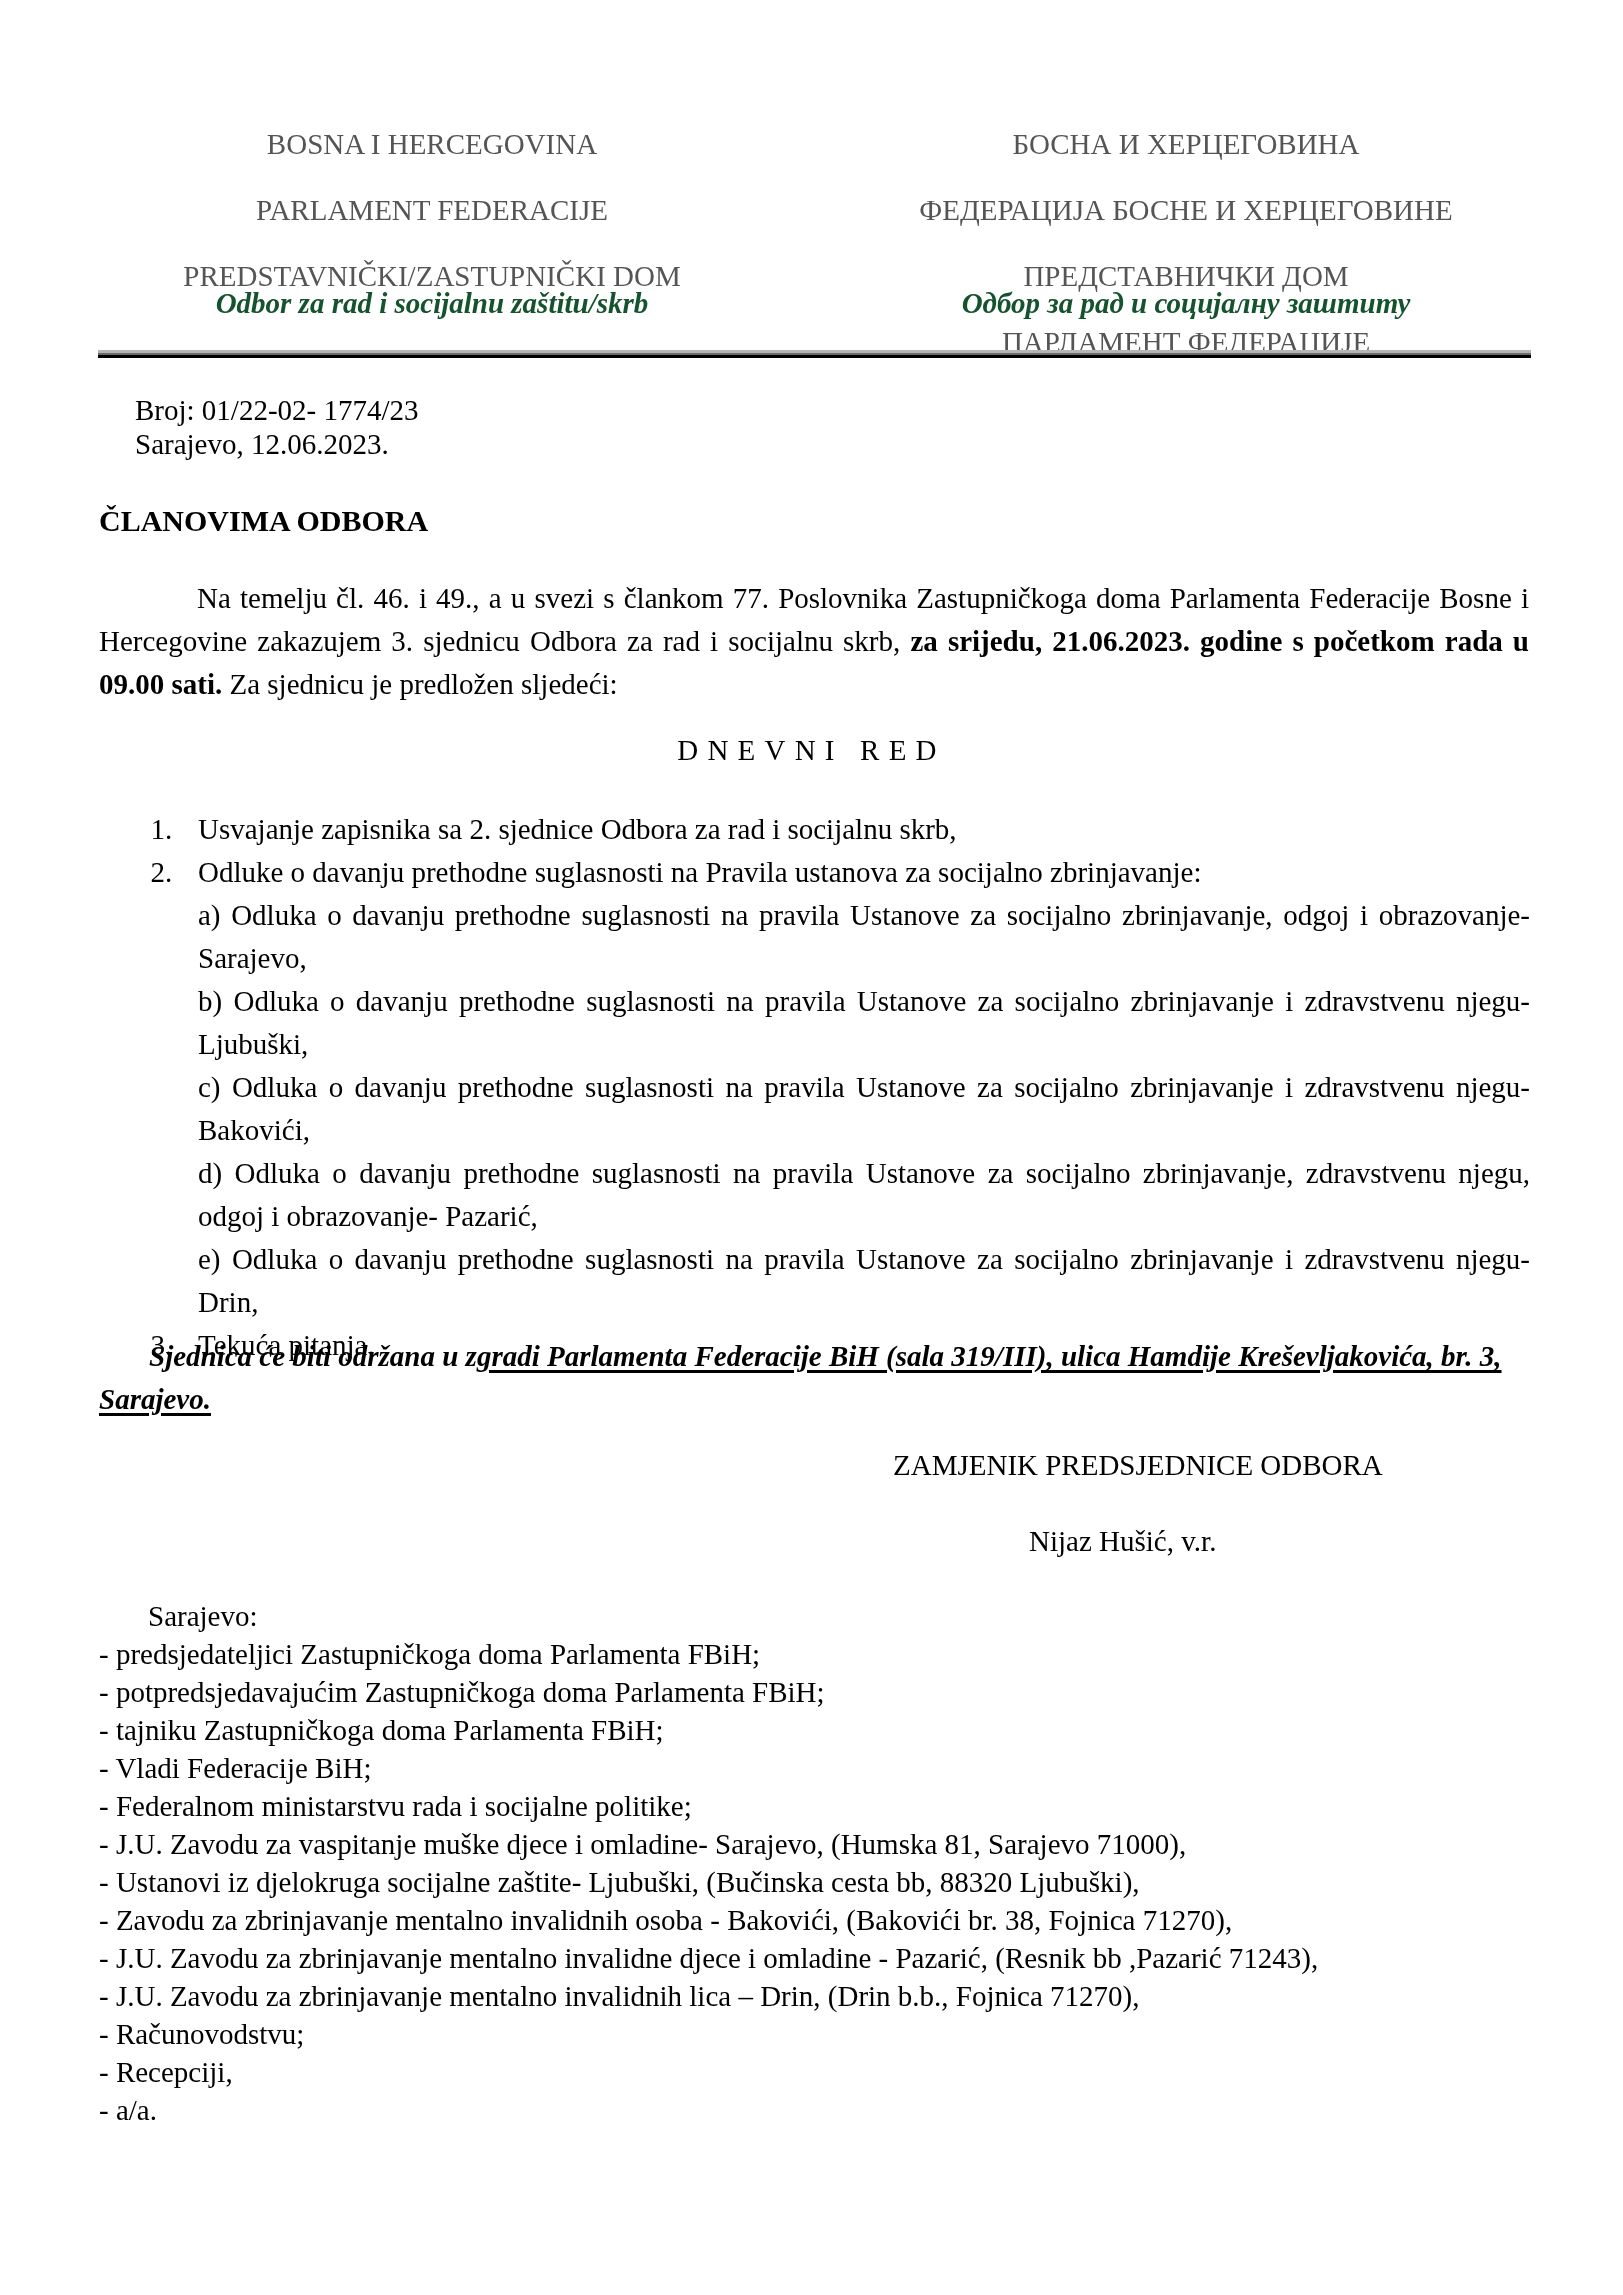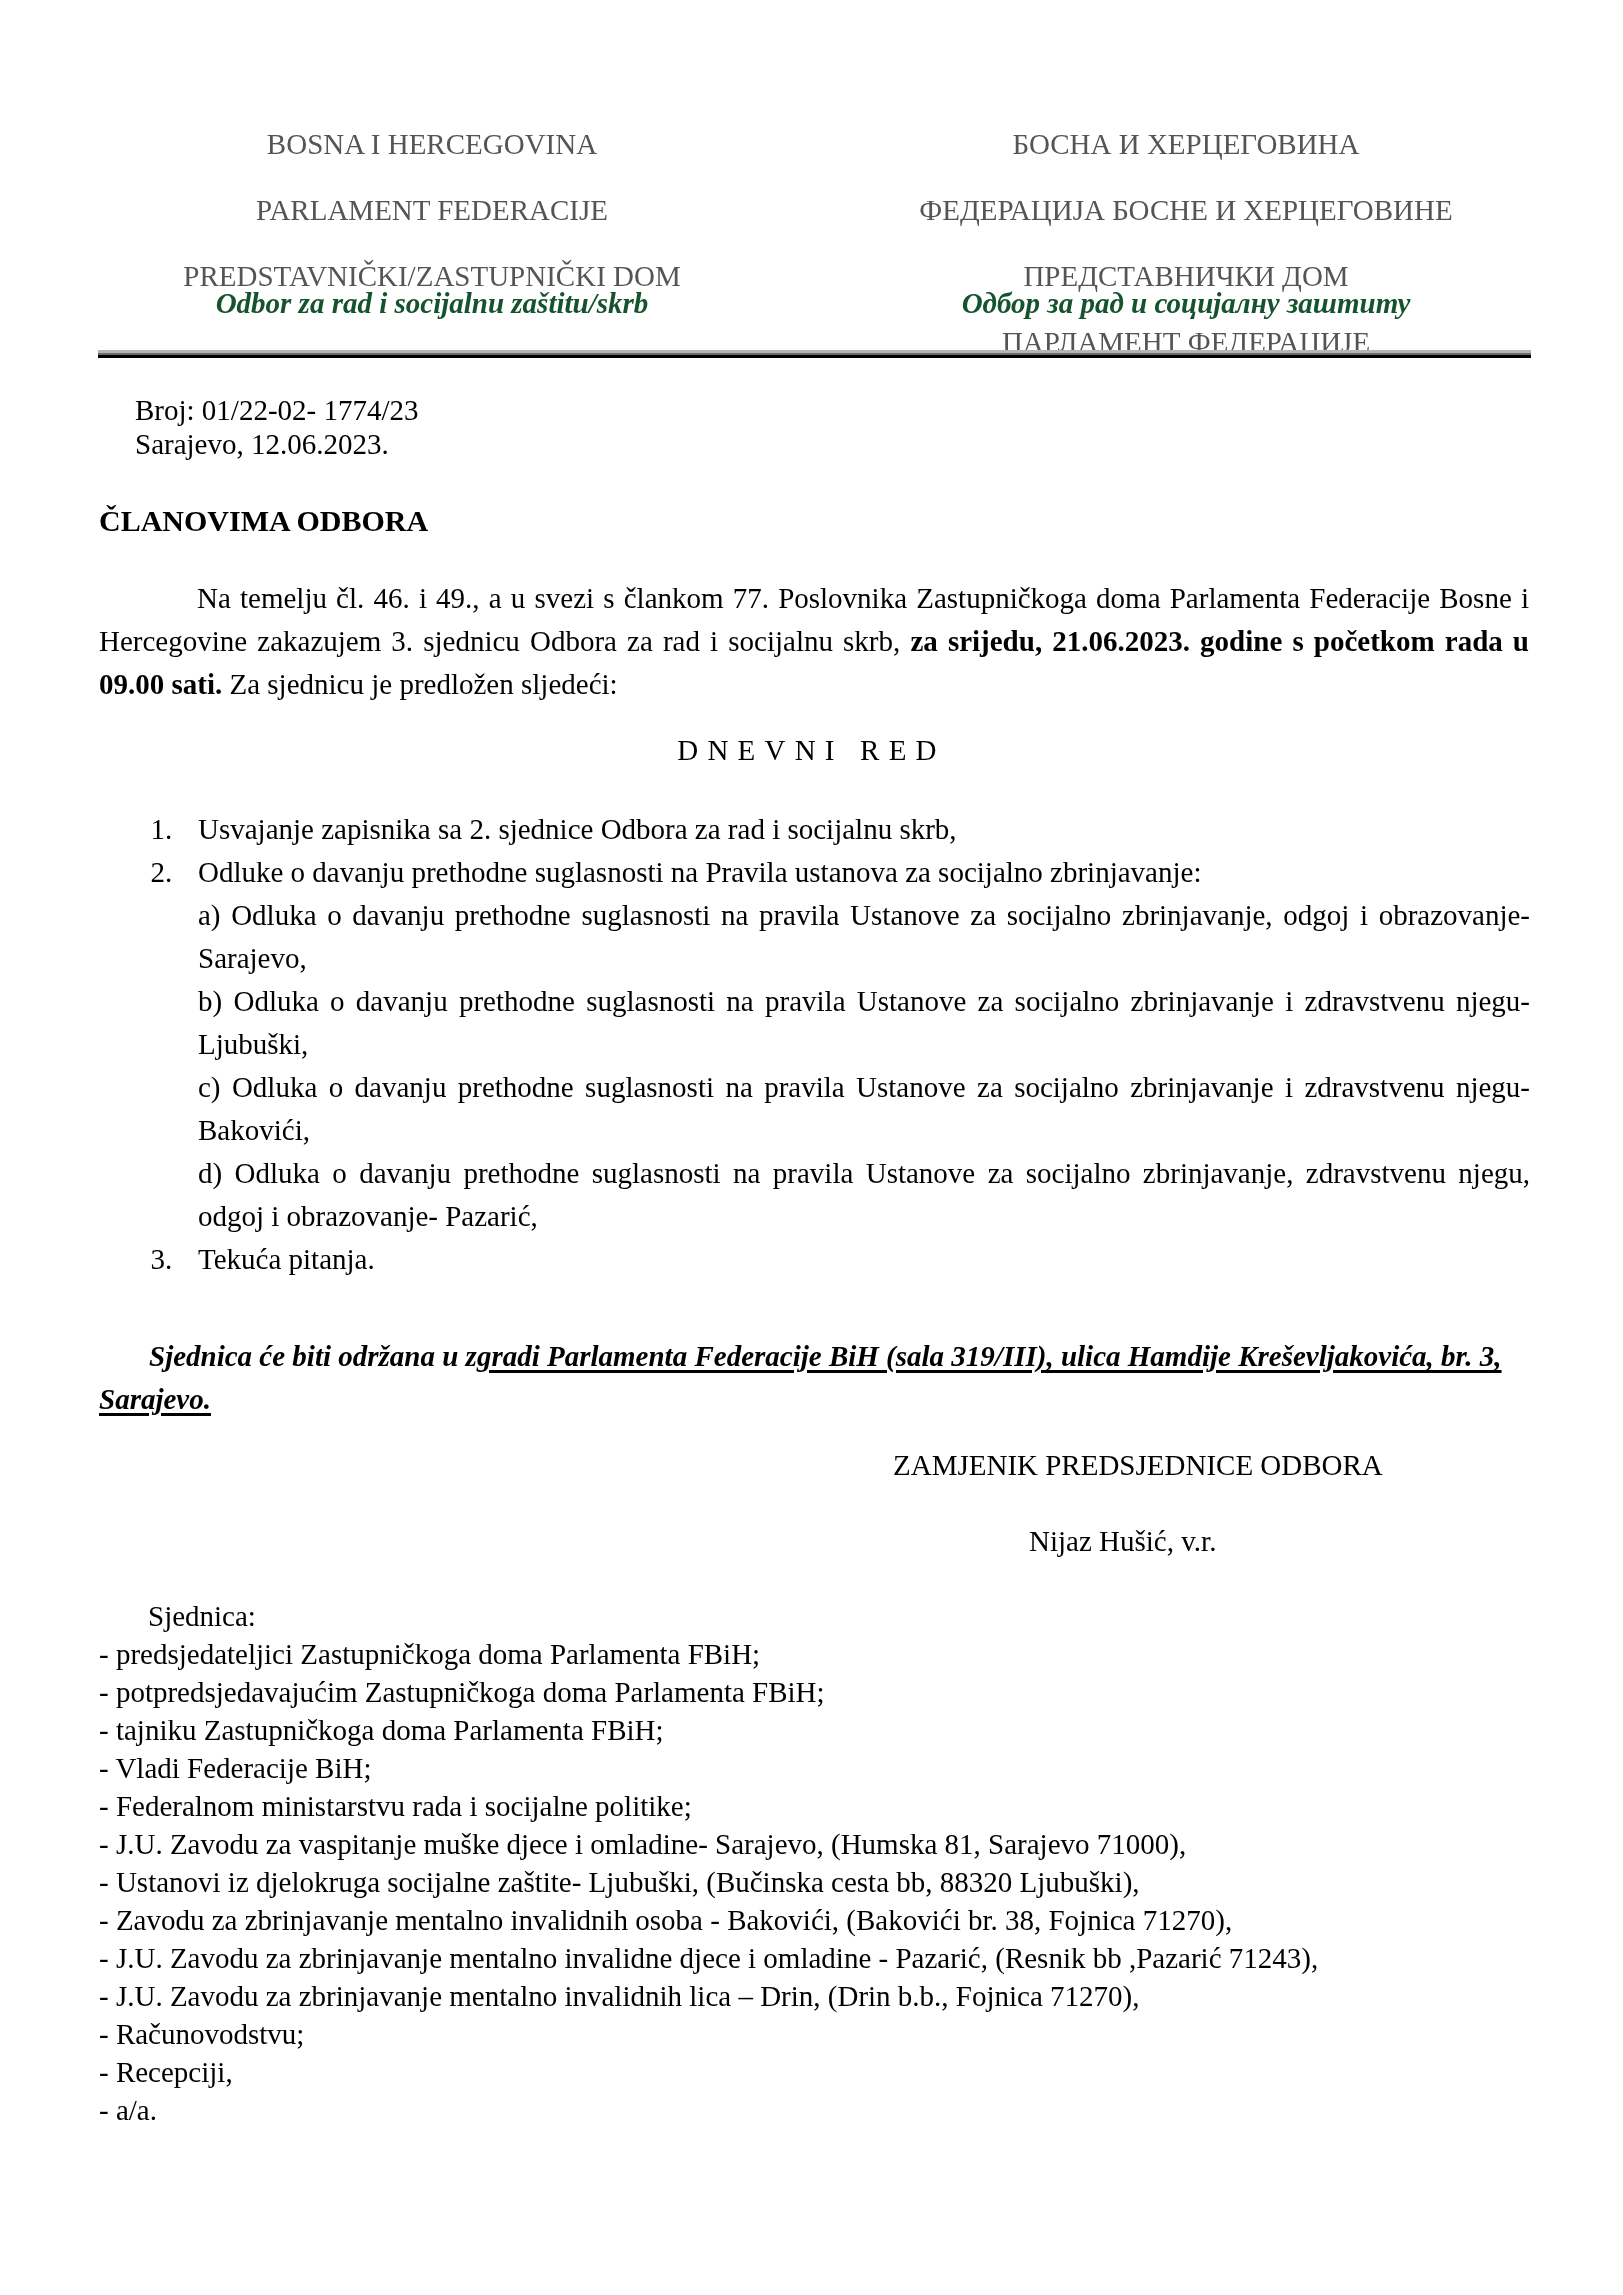--- a/index.html
+++ b/index.html
@@ -92,33 +92,34 @@
       <span class="ag-num">1.</span>
       <span>Usvajanje zapisnika sa 2. sjednice Odbora za rad i socijalnu skrb,</span>
     </div>
     <div class="ag-item">
       <span class="ag-num">2.</span>
       <span>Odluke o davanju prethodne suglasnosti na Pravila ustanova za socijalno zbrinjavanje:</span>
       <div class="ag-sub">a) Odluka o davanju prethodne suglasnosti na pravila Ustanove za socijalno zbrinjavanje, odgoj i obrazovanje- Sarajevo,</div>
       <div class="ag-sub">b) Odluka o davanju prethodne suglasnosti na pravila Ustanove za socijalno zbrinjavanje i zdravstvenu njegu- Ljubuški,</div>
       <div class="ag-sub">c) Odluka o davanju prethodne suglasnosti na pravila Ustanove za socijalno zbrinjavanje i zdravstvenu njegu- Bakovići,</div>
       <div class="ag-sub">d) Odluka o davanju prethodne suglasnosti na pravila Ustanove za socijalno zbrinjavanje, zdravstvenu njegu, odgoj i obrazovanje- Pazarić,</div>
+      <div class="ag-sub">e) Odluka o davanju prethodne suglasnosti na pravila Ustanove za socijalno zbrinjavanje i zdravstvenu njegu- Drin,</div>
     </div>
     <div class="ag-item">
       <span class="ag-num">3.</span>
       <span>Tekuća pitanja.</span>
     </div>
   </div>
 
   <div class="venue"><span>Sjednica će biti održana u z</span><span class="u">gradi Parlamenta Federacije BiH (sala 319/III), ulica Hamdije Kreševljakovića, br. 3, Sarajevo.</span></div>
 
   <div class="sign-title">ZAMJENIK PREDSJEDNICE ODBORA</div>
   <div class="sign-name">Nijaz Hušić, v.r.</div>
 
-  <div class="deliver">Sjednica:</div>
+  <div class="deliver">Sarajevo:</div>
   <div class="deliver-list">
     <span class="deliver-item">- predsjedateljici Zastupničkoga doma Parlamenta FBiH;</span>
     <span class="deliver-item">- potpredsjedavajućim Zastupničkoga doma Parlamenta FBiH;</span>
     <span class="deliver-item">- tajniku Zastupničkoga doma Parlamenta FBiH;</span>
     <span class="deliver-item">- Vladi Federacije BiH;</span>
     <span class="deliver-item">- Federalnom ministarstvu rada i socijalne politike;</span>
     <span class="deliver-item">- J.U. Zavodu za vaspitanje muške djece i omladine- Sarajevo, (Humska 81, Sarajevo 71000),</span>
     <span class="deliver-item">- Ustanovi iz djelokruga socijalne zaštite- Ljubuški, (Bučinska cesta bb, 88320 Ljubuški),</span>
     <span class="deliver-item">- Zavodu za zbrinjavanje mentalno invalidnih osoba - Bakovići, (Bakovići br. 38, Fojnica 71270),</span>
     <span class="deliver-item">- J.U. Zavodu za zbrinjavanje mentalno invalidne djece i omladine - Pazarić, (Resnik bb ,Pazarić 71243),</span>

